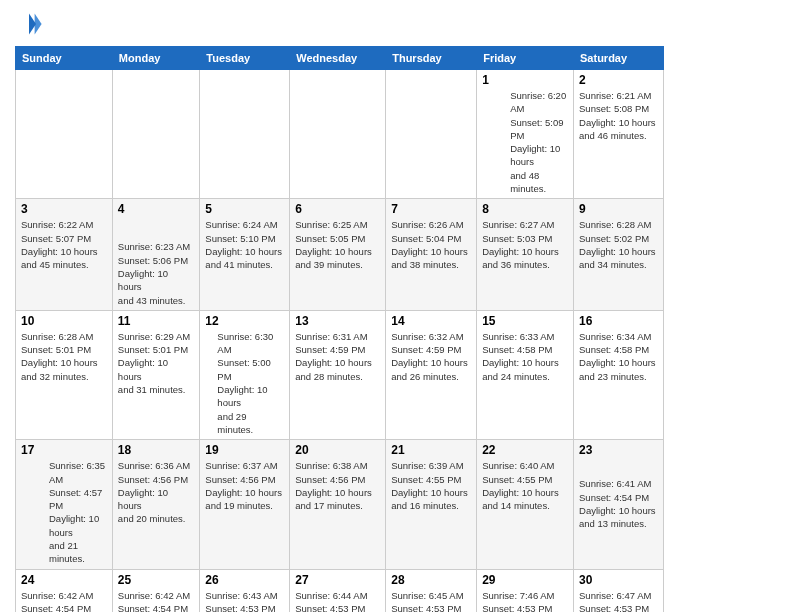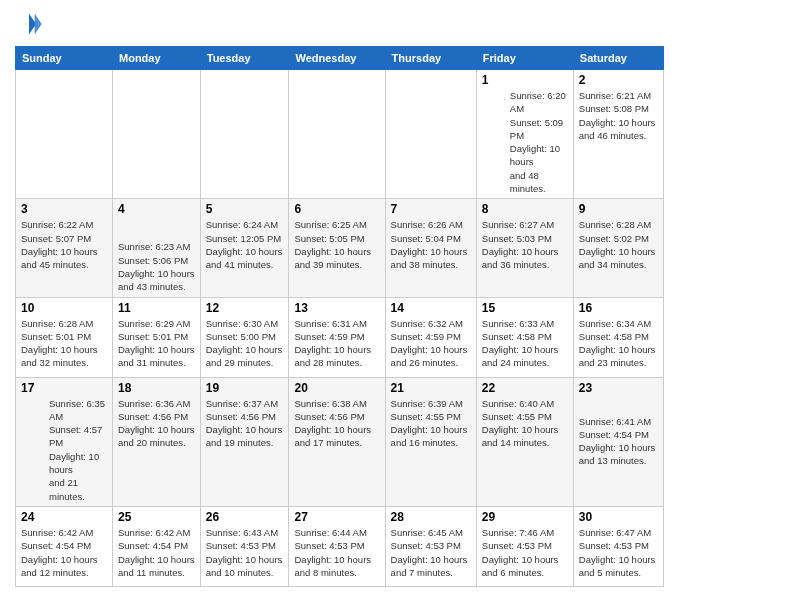--- a/index.html
+++ b/index.html
@@ -153,21 +153,21 @@
           <td>
             <div class="day-num">4</div>
             <div class="day-info" style="white-space: pre-line; margin-top: 24px;">Sunrise: 6:23 AM
 Sunset: 5:06 PM
 Daylight: 10 hours
 and 43 minutes.</div>
           </td>
           <td>
             <div class="day-num">5</div>
             <div class="day-info" style="white-space: pre-line;">Sunrise: 6:24 AM
-Sunset: 12:05 PM
+Sunset: 5:10 PM
 Daylight: 10 hours
 and 41 minutes.</div>
           </td>
           <td>
             <div class="day-num">6</div>
             <div class="day-info" style="white-space: pre-line;">Sunrise: 6:25 AM
 Sunset: 5:05 PM
 Daylight: 10 hours
 and 39 minutes.</div>
           </td>
@@ -203,21 +203,21 @@
           </td>
           <td>
             <div class="day-num">11</div>
             <div class="day-info" style="white-space: pre-line;">Sunrise: 6:29 AM
 Sunset: 5:01 PM
 Daylight: 10 hours
 and 31 minutes.</div>
           </td>
           <td>
             <div class="day-num">12</div>
-            <div class="day-info" style="white-space: pre-line;">Sunrise: 6:30 AM
+            <div class="day-info" style="white-space: pre-line; margin-left: 12px;">Sunrise: 6:30 AM
 Sunset: 5:00 PM
 Daylight: 10 hours
 and 29 minutes.</div>
           </td>
           <td>
             <div class="day-num">13</div>
             <div class="day-info" style="white-space: pre-line;">Sunrise: 6:31 AM
 Sunset: 4:59 PM
 Daylight: 10 hours
 and 28 minutes.</div>

